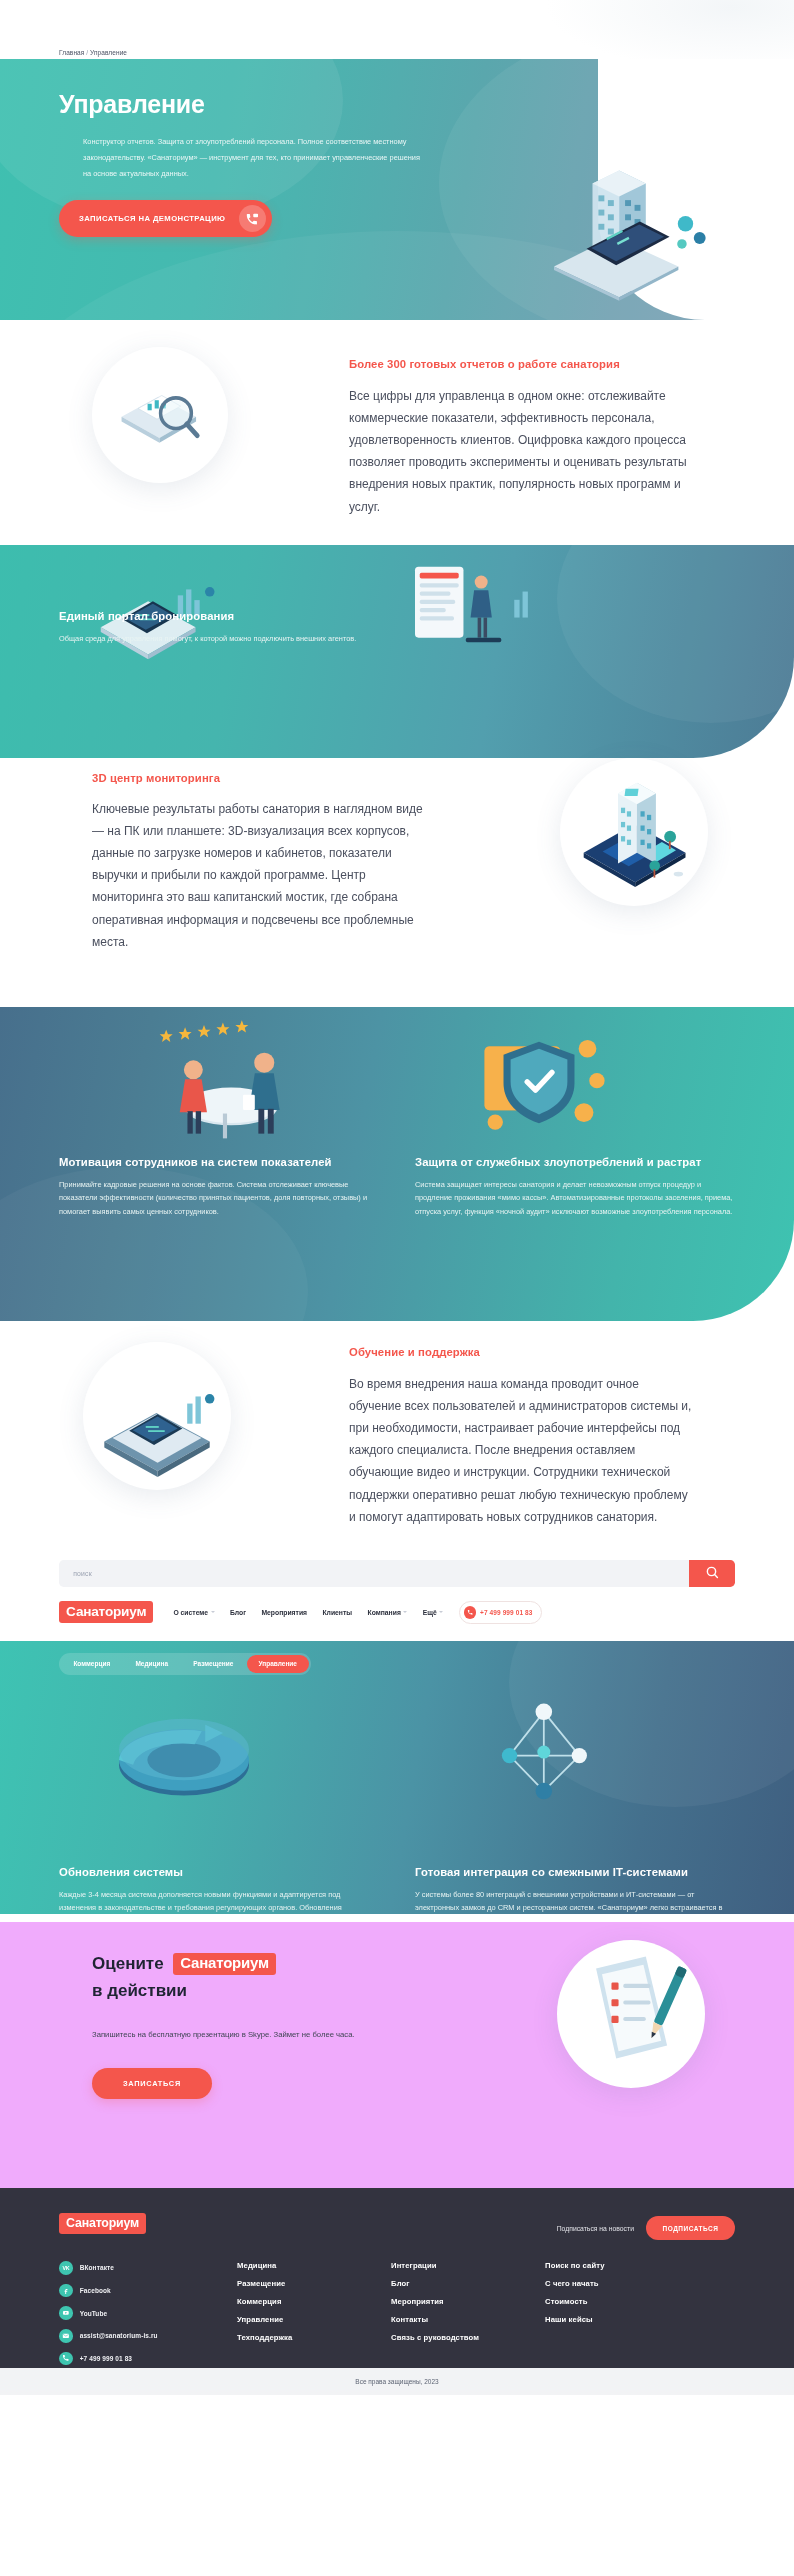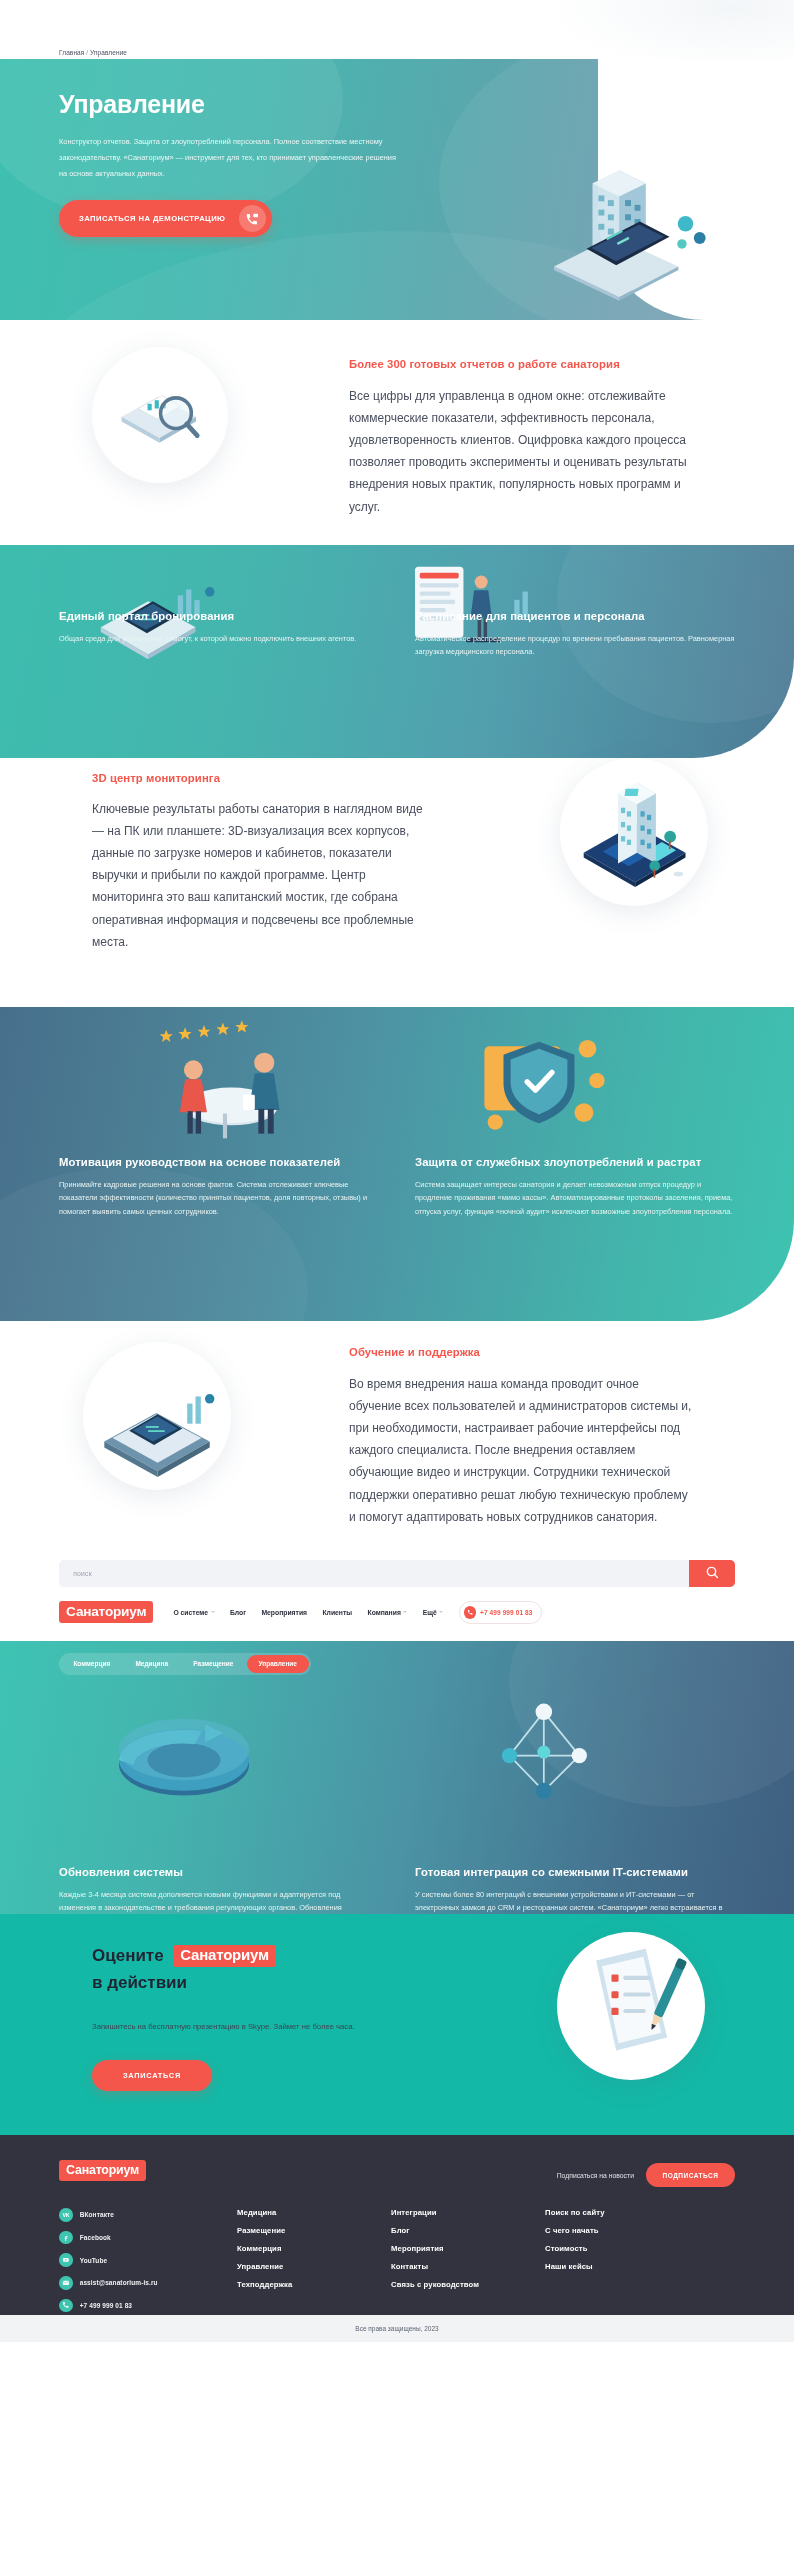--- a/index.html
+++ b/index.html
@@ -33,21 +33,21 @@
   .hero .swoosh1{position:absolute;left:-24px;top:-83px;width:367px;height:249px;border-radius:50%;
     background:rgba(255,255,255,.07);}
   .hero .swoosh2{position:absolute;left:0;bottom:-107px;width:794px;height:196px;border-radius:50% 50% 0 0/100% 100% 0 0;
     background:rgba(255,255,255,.05);}
   .hero .swoosh3{position:absolute;right:-95px;top:-36px;width:450px;height:320px;border-radius:50%;
     background:rgba(255,255,255,.06);}
   .hero .rcorner{position:absolute;right:0;top:0;width:196px;height:261px;background:#fff;
     border-bottom-left-radius:107px;}
   .hero-inner{position:relative;z-index:3;width:676px;margin:0 auto;padding-top:31px;}
   .hero h1{color:#fff;font-size:25px;font-weight:700;letter-spacing:-0.2px;}
-  .hero .lead{margin-top:15.4px;width:344px;color:#eaf7f6;font-size:7.4px;line-height:2.15;}
+  .hero .lead{margin-top:15.4px;width:344px;color:#eaf7f6;font-size:7.4px;line-height:2.15;margin-left:24px;}
   .cta-btn{display:inline-flex;align-items:center;gap:0;margin-top:18px;
     background:#f4564c;color:#fff;border:none;border-radius:20px;
     padding:0 6px 0 20px;height:37px;min-width:213px;justify-content:space-between;
     cursor:pointer;box-shadow:0 3.6px 10.7px rgba(244,86,76,.28);}
   .cta-btn .lbl{font-size:7.7px;font-weight:700;letter-spacing:0.4px;line-height:1.45;text-align:left;text-transform:uppercase;}
   .cta-btn .circ{width:27px;height:27px;border-radius:50%;background:rgba(255,255,255,.22);
     display:flex;align-items:center;justify-content:center;margin-left:10.7px;flex:none;}
   .cta-btn .circ svg{width:14.2px;height:14.2px;fill:#fff;}
 
   
@@ -116,21 +116,21 @@
   
   .band-teal-c{height:273px;position:relative;overflow:hidden;
     background:linear-gradient(100deg,#3ec3b3 0%,#44b4ae 22%,#4b93a5 52%,#44708d 80%,#3f5f80 100%);}
   .band-teal-c .blob{position:absolute;right:-47px;top:-83px;width:332px;height:249px;border-radius:50%;background:rgba(255,255,255,.05);}
   .subnav{position:relative;z-index:4;width:676px;margin:0 auto;padding-top:12px;}
   .subnav .pills{display:inline-flex;align-items:center;background:rgba(255,255,255,.16);border-radius:13px;padding:2.4px;gap:1.2px;}
   .pill{font-size:6.5px;font-weight:700;color:#fff;padding:5.3px 12px;border-radius:11.3px;cursor:pointer;white-space:nowrap;}
   .pill.active{background:#f4564c;}
 
   
-  .sec-eval{position:relative;height:221px;background:#14b8a6;}
+  .sec-eval{position:relative;height:266px;background:#f0abfc;margin-top:8px;}
   .sec-eval .txt{position:absolute;left:92px;top:31px;width:367px;}
   .eval-h{display:flex;align-items:center;gap:9.5px;font-size:17px;font-weight:700;color:#1f2433;}
   .eval-h .logo2{background:#f4564c;color:#fff;border-radius:3px;padding:1.8px 7.1px 3.6px;font-size:15px;font-weight:700;letter-spacing:-0.2px;line-height:1.12;}
   .eval-h2{font-size:17px;font-weight:700;color:#1f2433;margin-top:6px;}
   .eval-p{margin-top:27px;font-size:7.7px;line-height:1.85;color:#3f4554;}
   .eval-btn{margin-top:26px;background:#f4564c;color:#fff;border:none;border-radius:18px;
     padding:0 31px;height:31px;font-size:7.4px;font-weight:700;letter-spacing:0.7px;cursor:pointer;
     box-shadow:0 3.6px 10.7px rgba(244,86,76,.26);font-family:inherit;}
   .sec-eval .circle-art{right:89px;top:18px;width:148px;height:148px;}
 
@@ -301,24 +301,20 @@
             <rect x="208" y="86" width="9" height="30"></rect>
             <rect x="222" y="72" width="9" height="44"></rect>
           </g>
       </svg>
     </div>
     <div class="cols" style="padding-top:64px">
       <div class="col">
         <h2 class="sec-title">Единый портал бронирования</h2>
         <p class="body-light">Общая среда для управления помогут, к которой можно подключить внешних агентов.</p>
       </div>
-      <div class="col">
-        <h2 class="sec-title">Расписание для пациентов и персонала</h2>
-        <p class="body-light">Автоматическое распределение процедур по времени пребывания пациентов. Равномерная загрузка медицинского персонала.</p>
-      </div>
     </div>
   </section>
 
   <section class="sec-3d">
     <div class="txt">
       <h2 class="sec-title red">3D центр мониторинга</h2>
       <p class="body">Ключевые результаты работы санатория в наглядном виде — на ПК или планшете: 3D-визуализация всех корпусов, данные по загрузке номеров и кабинетов, показатели выручки и прибыли по каждой программе. Центр мониторинга это ваш капитанский мостик, где собрана оперативная информация и подсвечены все проблемные места.</p>
     </div>
     <div class="circle-art">
       <svg class="iso" viewBox="0 0 250 250" width="148" height="148">
@@ -397,21 +393,21 @@
         <g fill="#f7b14b">
             <circle cx="232" cy="52" r="15"></circle>
             <circle cx="248" cy="106" r="13"></circle>
             <circle cx="226" cy="160" r="16"></circle>
             <circle cx="76" cy="176" r="13"></circle>
           </g>
       </svg>
     </div>
     <div class="cols" style="padding-top:148px">
       <div class="col">
-        <h2 class="sec-title">Мотивация руководством на основе показателей</h2>
+        <h2 class="sec-title">Мотивация сотрудников на систем показателей</h2>
         <p class="body-light">Принимайте кадровые решения на основе фактов. Система отслеживает ключевые показатели эффективности (количество принятых пациентов, доля повторных, отзывы) и помогает выявить самых ценных сотрудников.</p>
       </div>
       <div class="col">
         <h2 class="sec-title">Защита от служебных злоупотреблений и растрат</h2>
         <p class="body-light">Система защищает интересы санатория и делает невозможным отпуск процедур и продление проживания «мимо кассы». Автоматизированные протоколы заселения, приема, отпуска услуг, функция «ночной аудит» исключают возможные злоупотребления персонала.</p>
       </div>
     </div>
   </section>
 
   <section class="sec-train">

